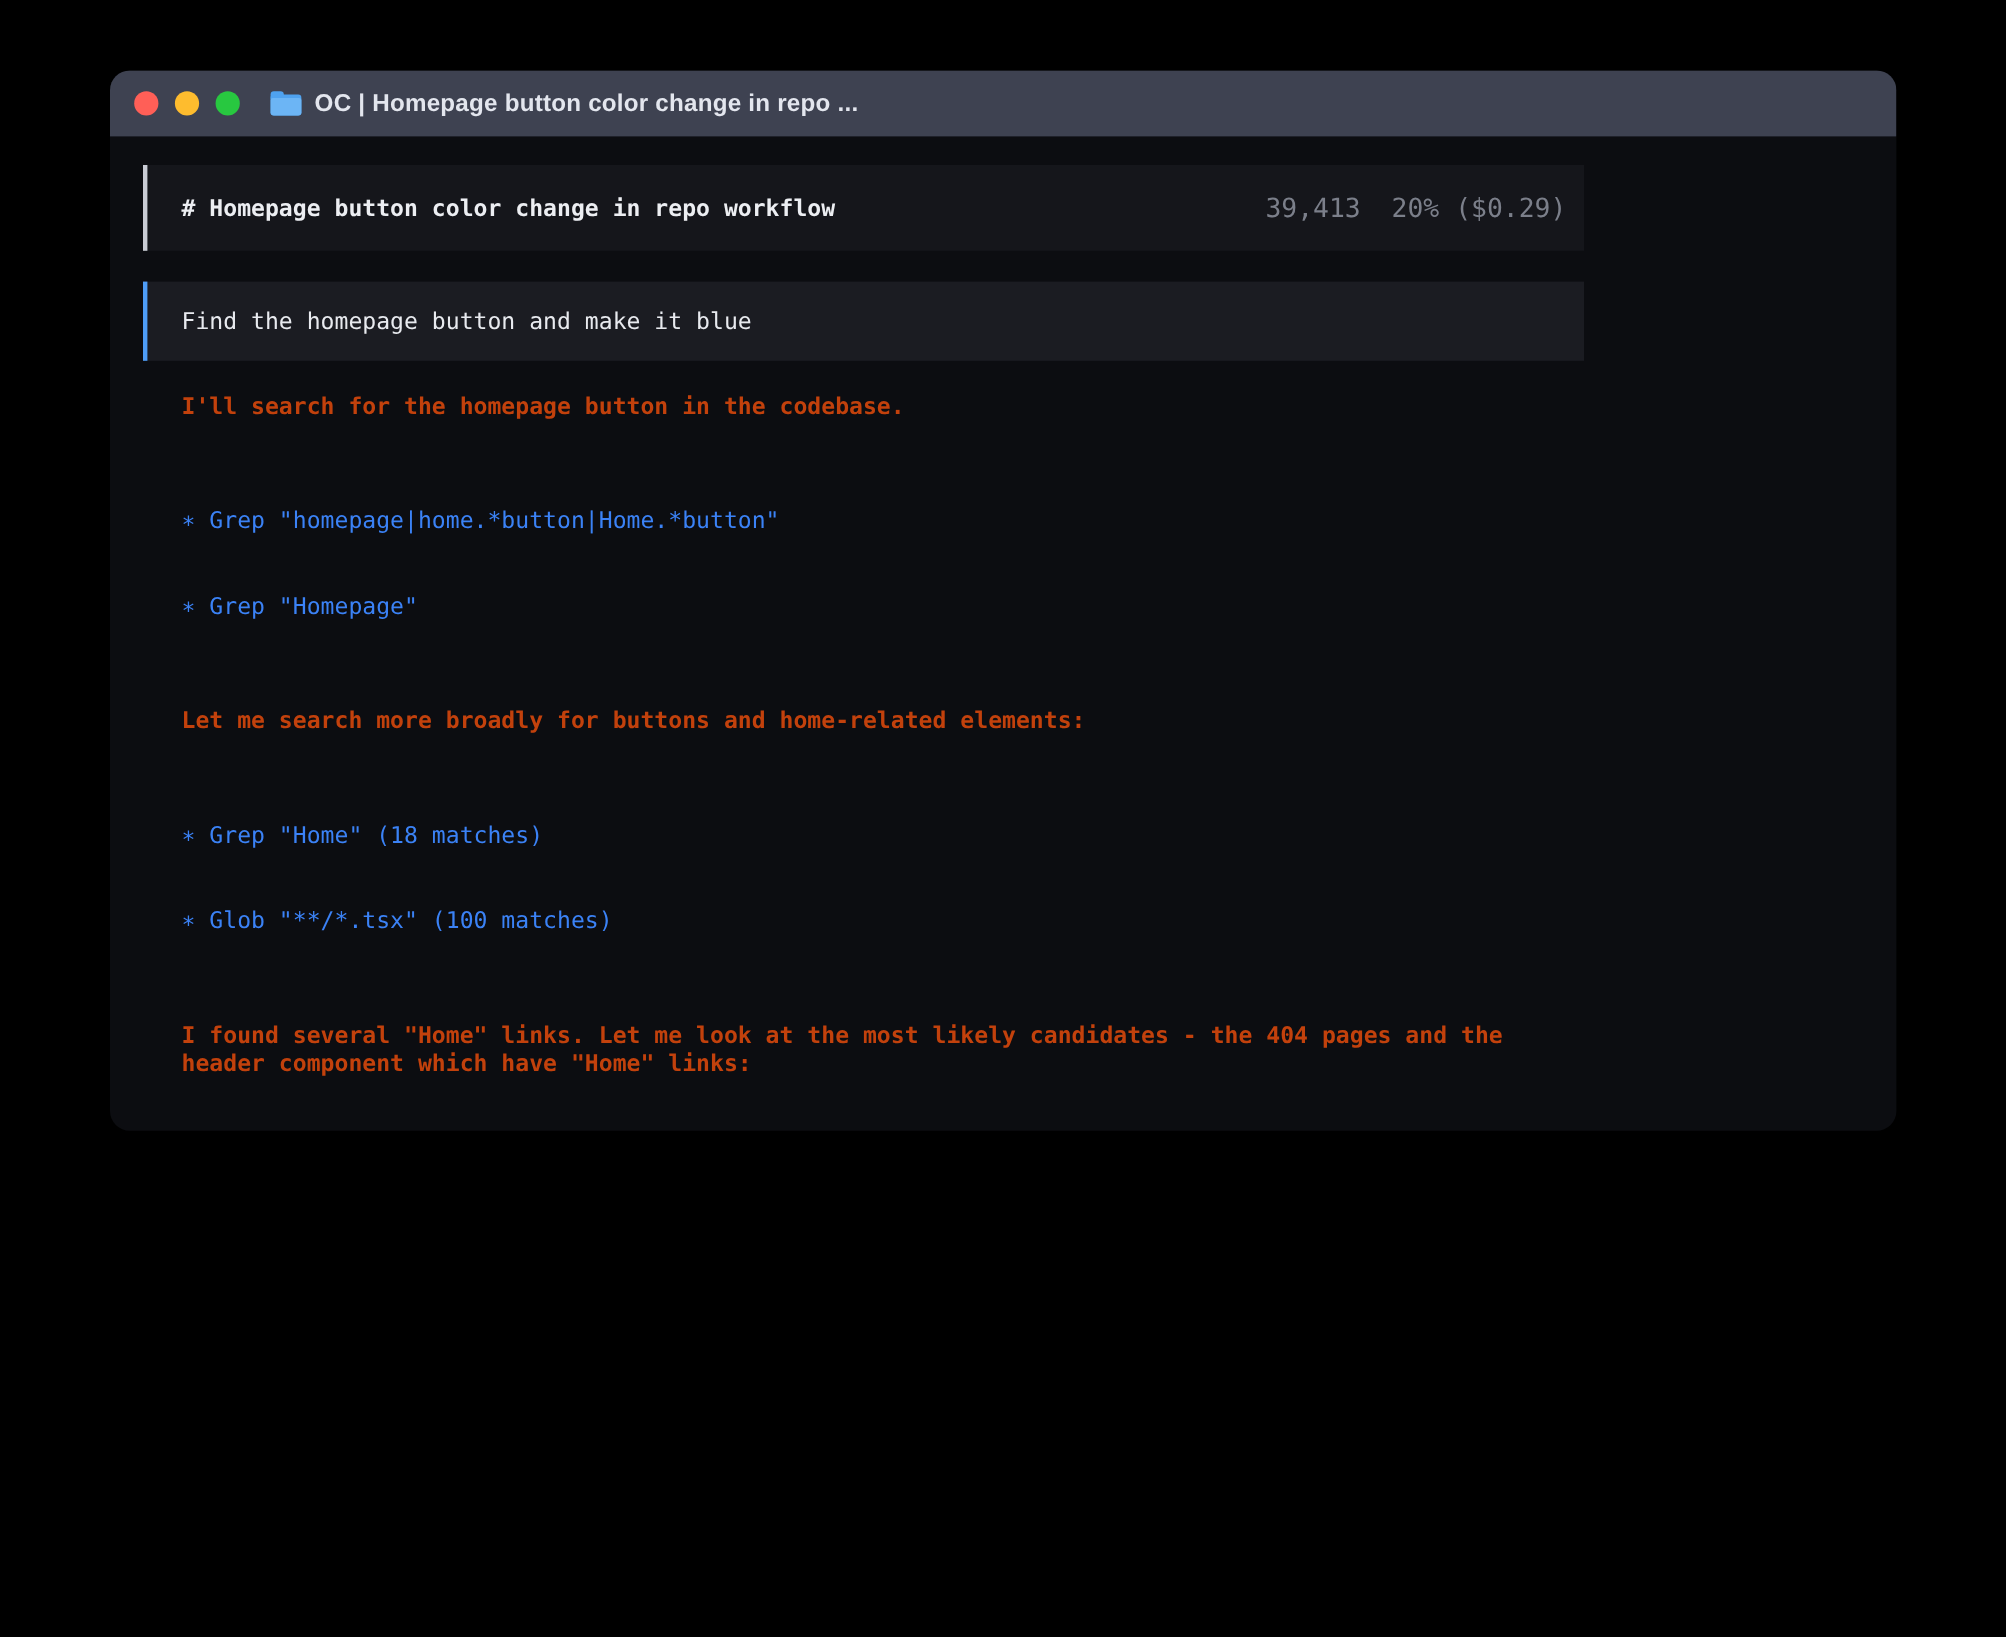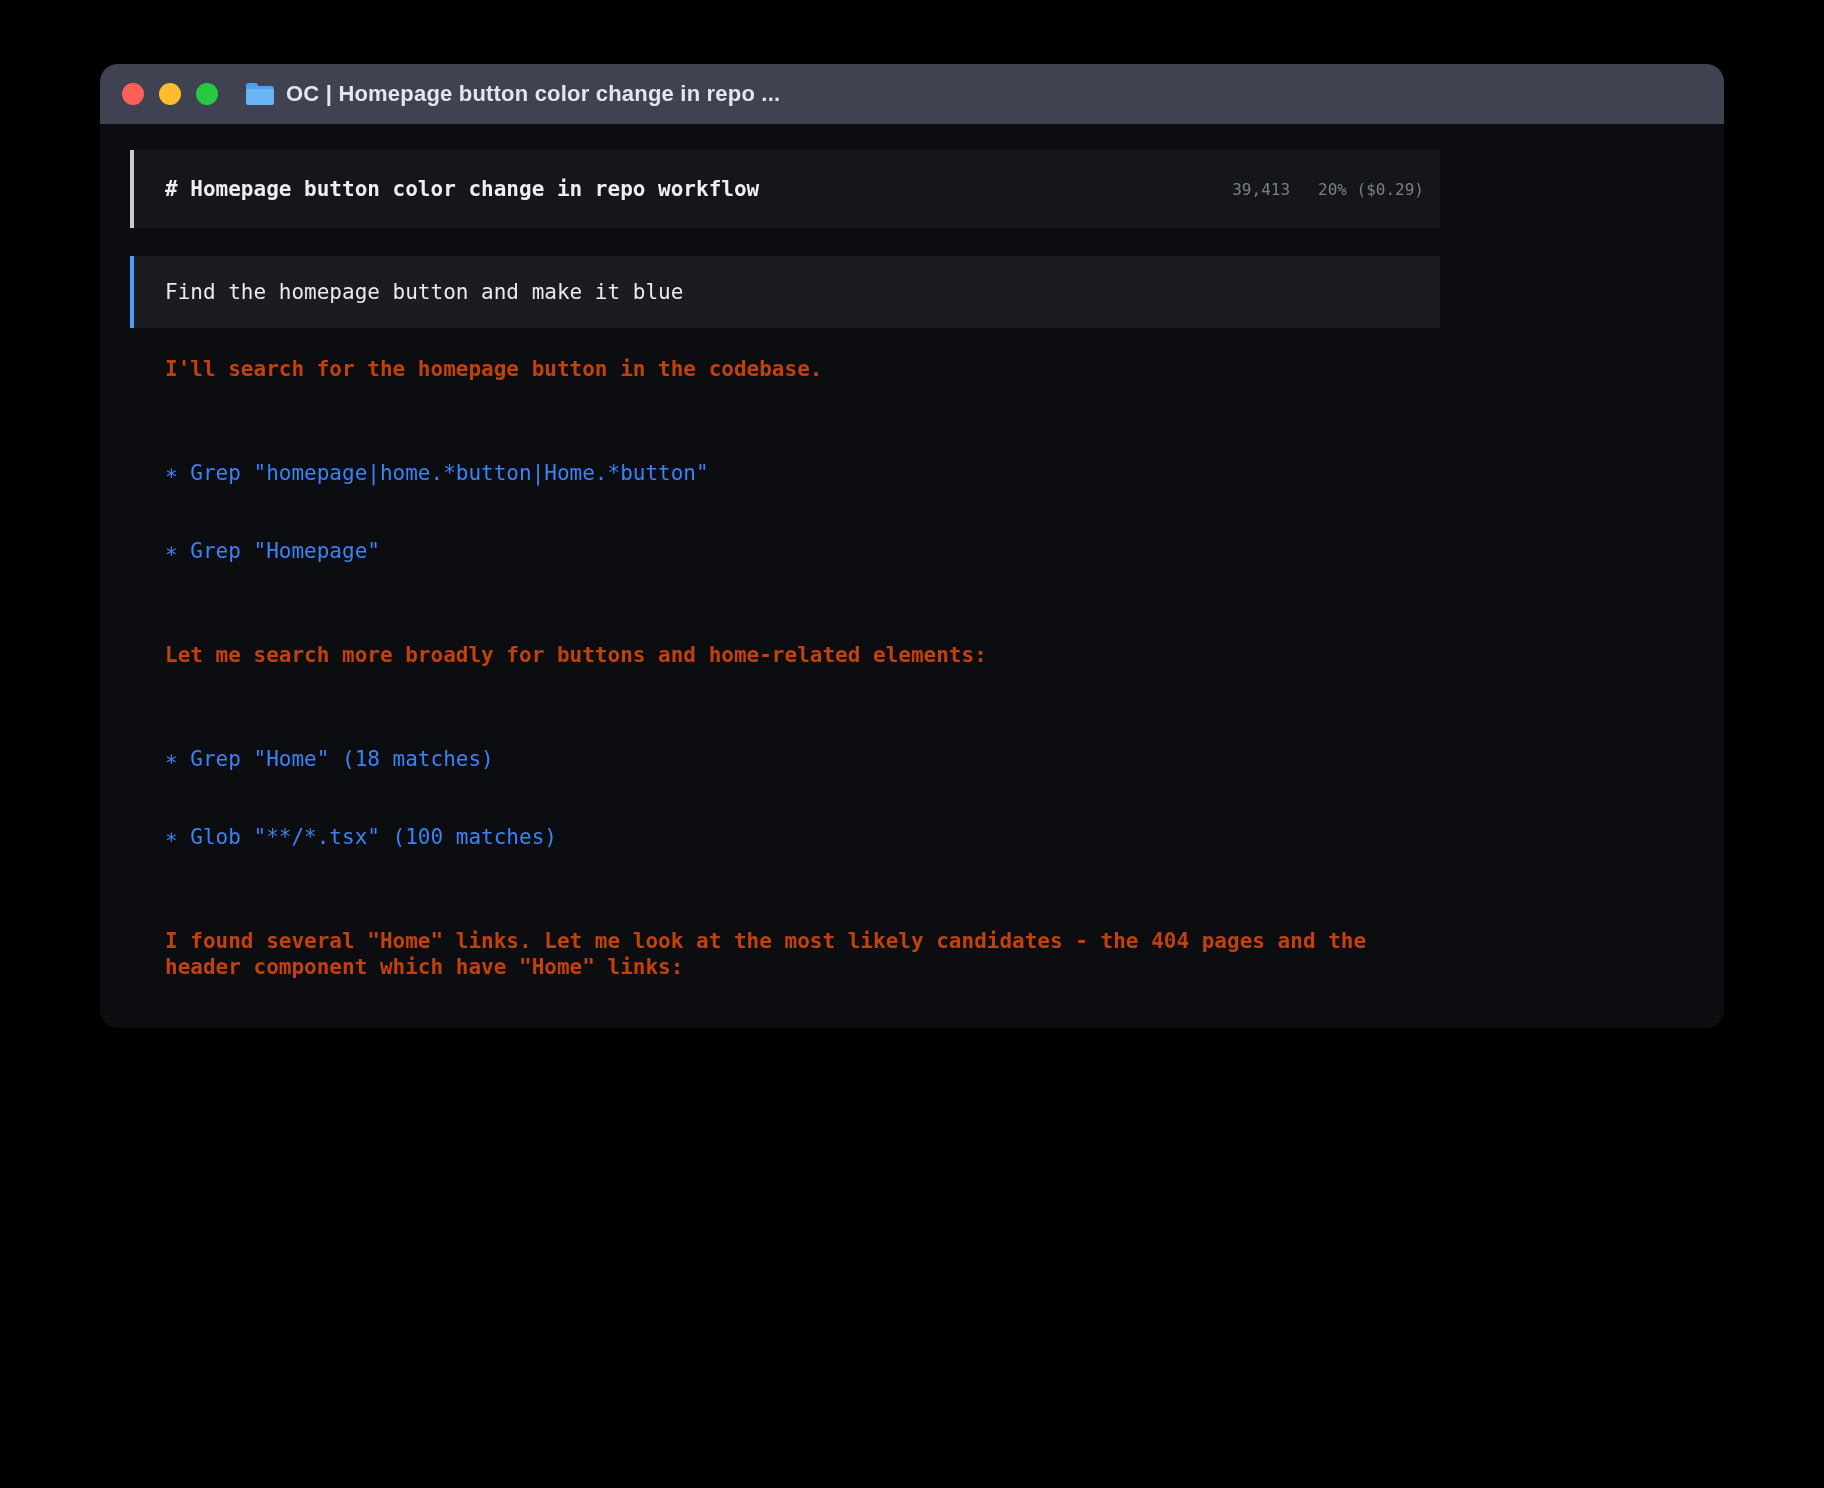--- a/index.html
+++ b/index.html
@@ -45,21 +45,21 @@
 
   .band { width: 1310px; position: relative; }
   .band .accent { position: absolute; left: 0; top: 0; bottom: 0; width: 4px; }
 
   .session-header {
     margin-top: 26px; height: 78px; background: #15161b;
     display: flex; align-items: center; padding: 0 16px 0 35px; text-align: right;
   }
   .session-header .accent { background: #c9ccd4; }
   .session-title { color: #eceef2; font-size: 21px; font-weight: bold; }
-  .session-stats { margin-left: auto; color: #7b7f8a; font-size: 16px; display: flex; gap: 28px; }
+  .session-stats { margin-left: auto; color: #7b7f8a; font-size: 24px; display: flex; gap: 28px; }
 
   .user-band {
     margin-top: 28px; height: 72px; background: #1b1c22;
     display: flex; align-items: center; padding: 0 0 0 35px;
   }
   .user-band .accent { background: #4e9df8; }
   .user-text { color: #e8eaef; font-size: 21px; }
 
   
   .transcript {

